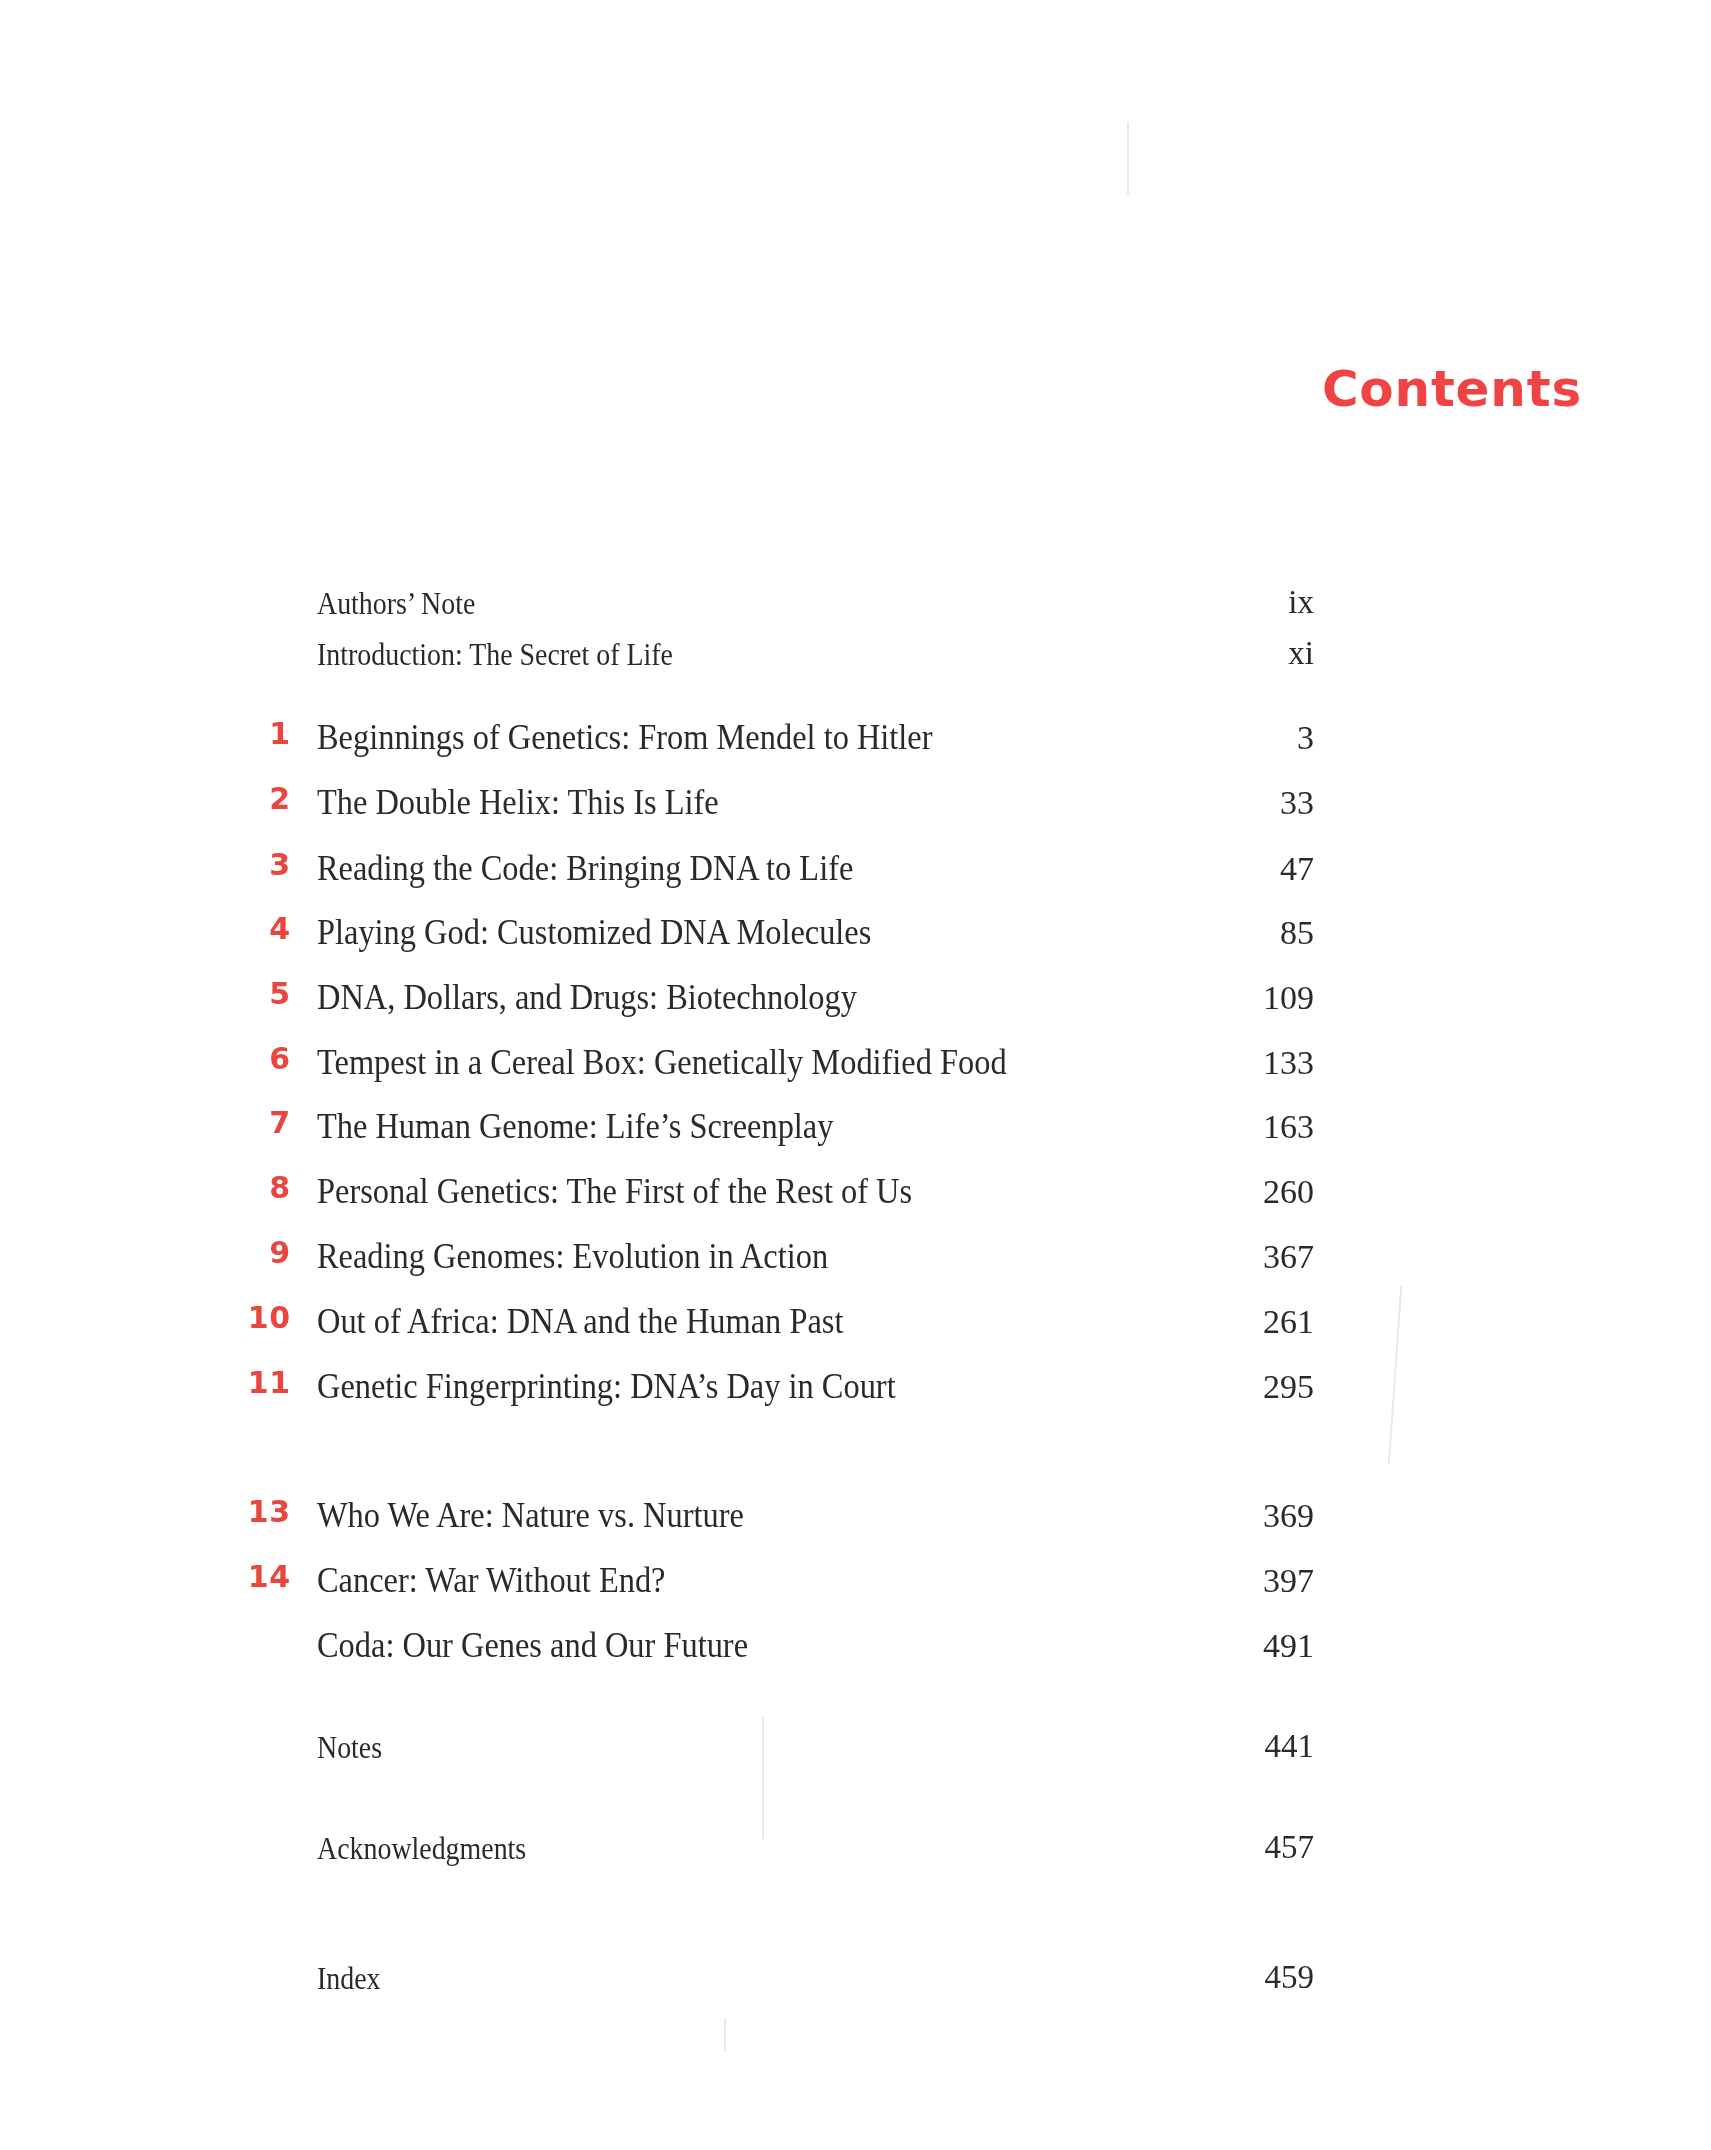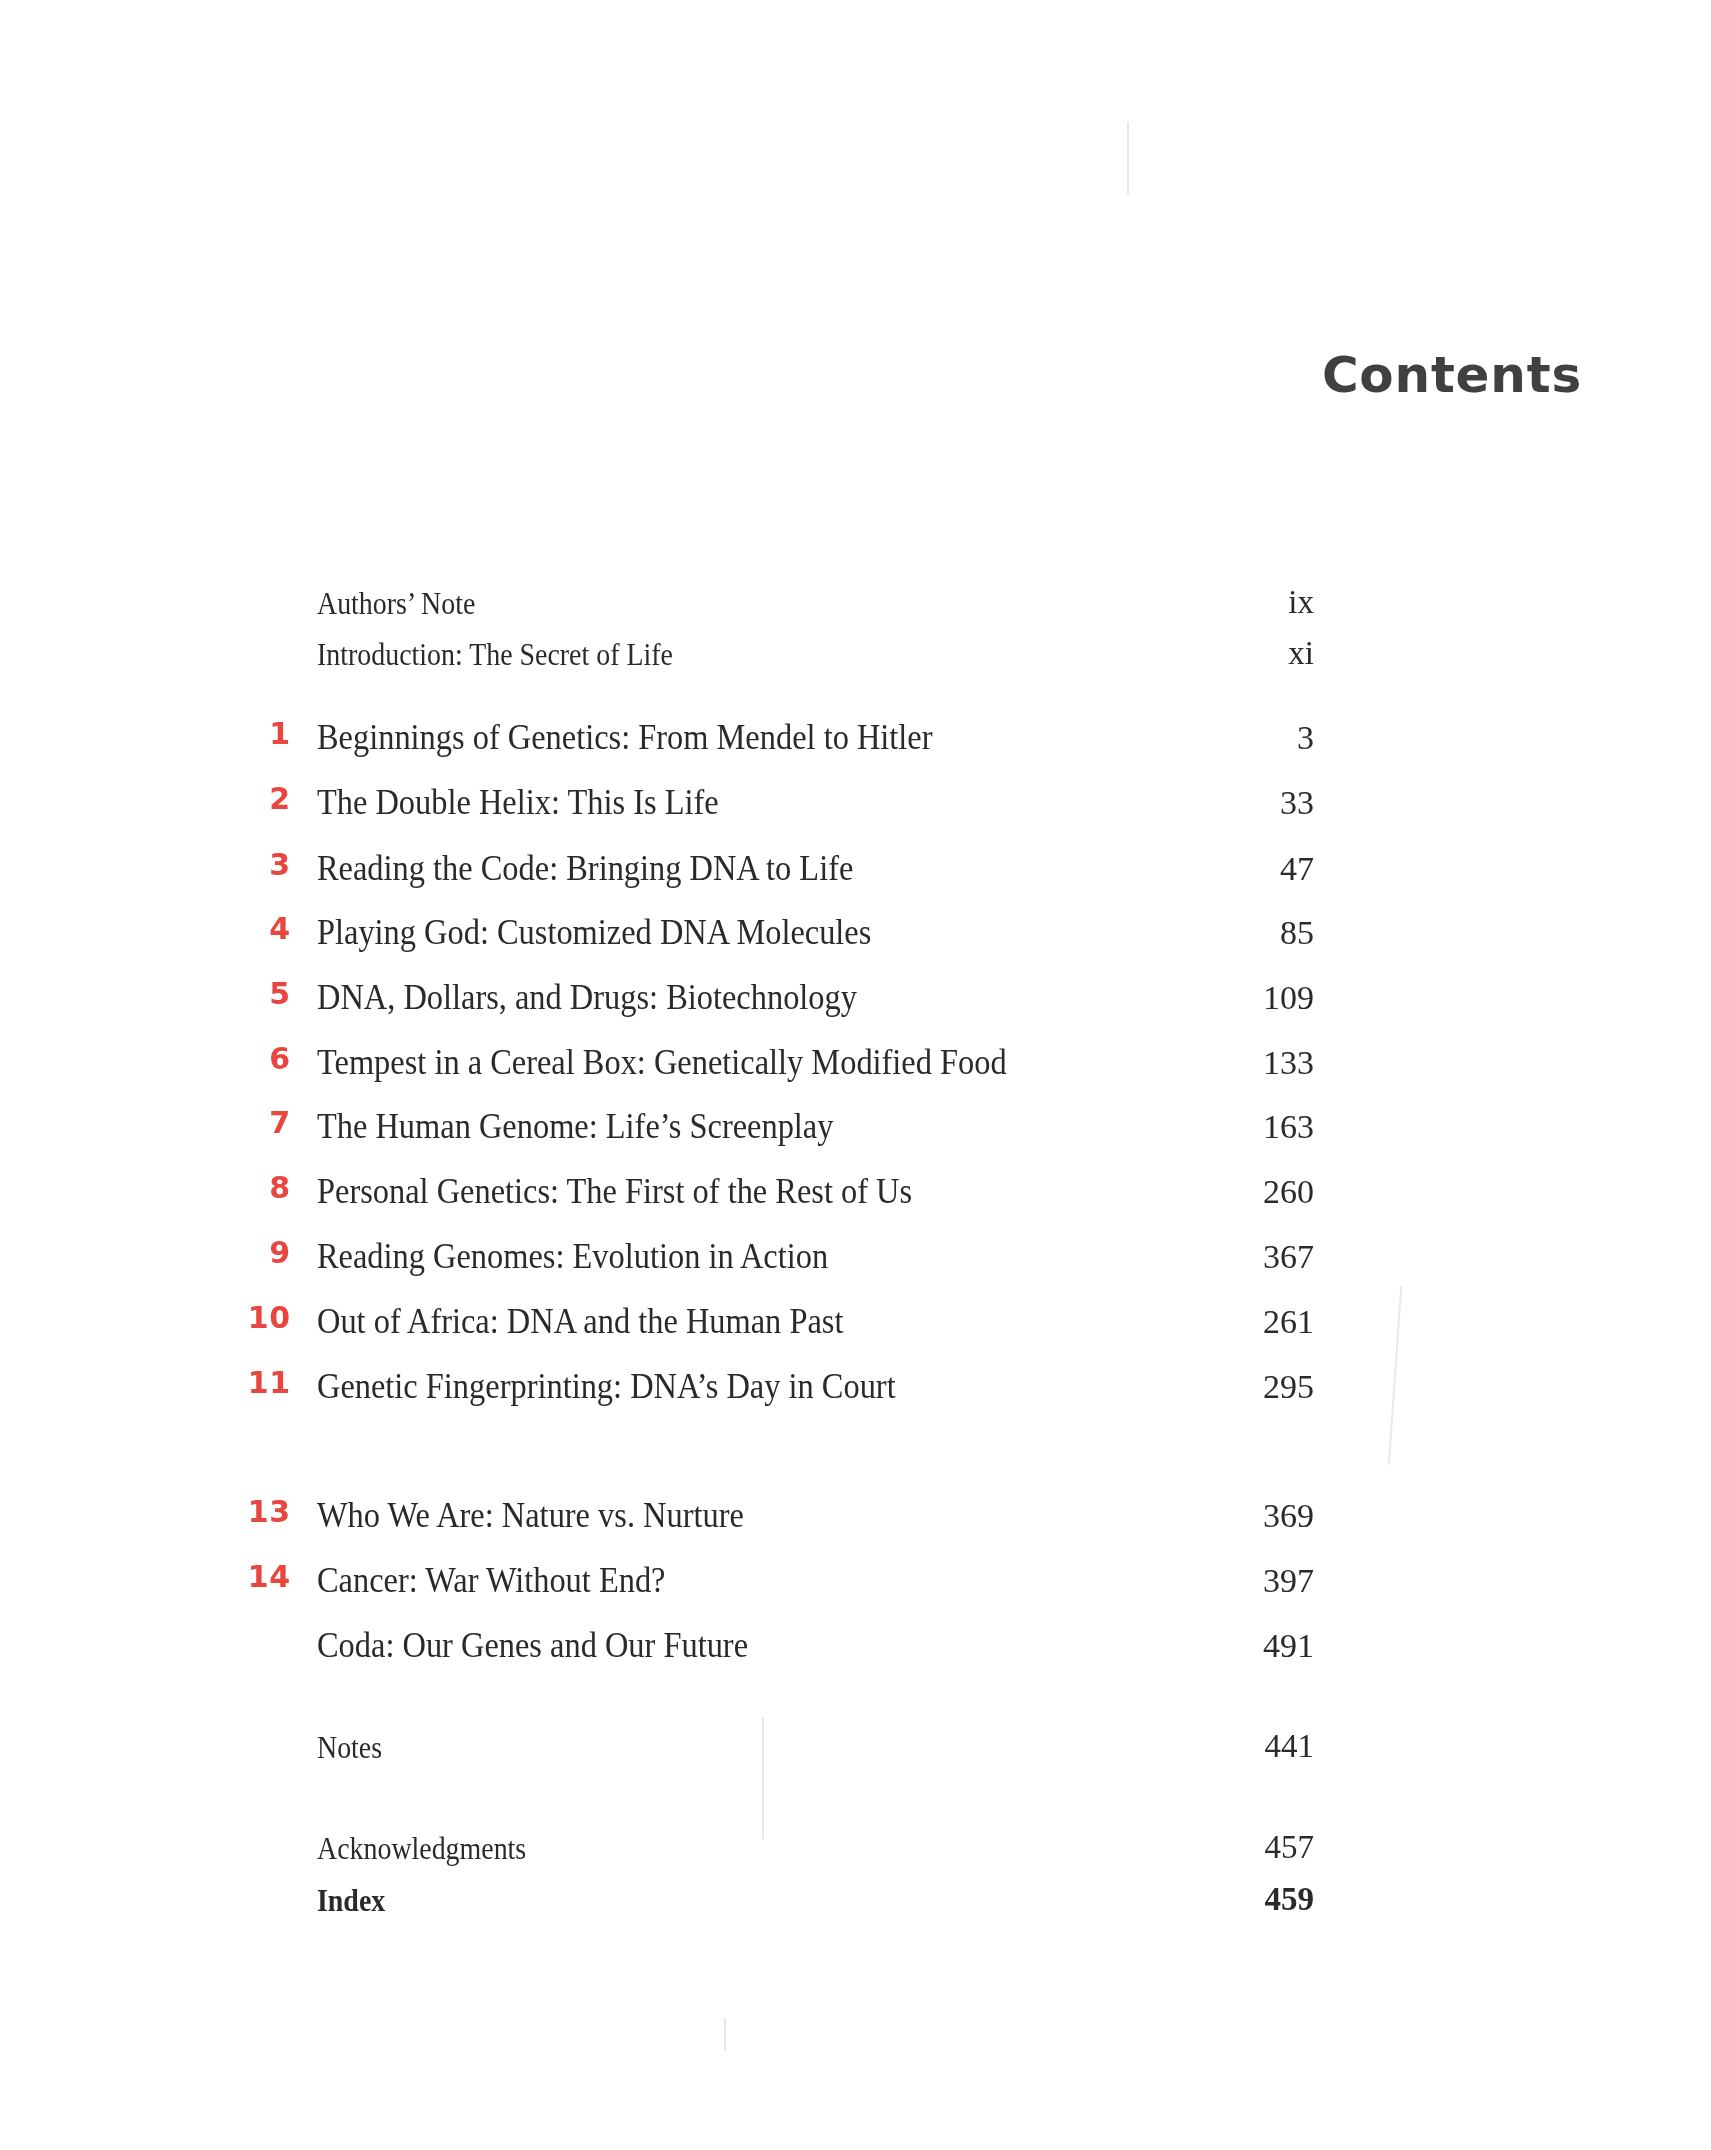--- a/index.html
+++ b/index.html
@@ -11,26 +11,26 @@
     width: 1711px;
     height: 2151px;
     position: relative;
     overflow: hidden;
     font-family: "Liberation Serif", "DejaVu Serif", serif;
     color: #2a2a2a;
   }
   .page-title {
     position: absolute;
     right: 129px;
-    top: 350px;
+    top: 364px;
     font-family: "DejaVu Sans", "Liberation Sans", sans-serif;
     font-weight: bold;
     font-size: 50px;
     letter-spacing: 0.8px;
-    color: #404040;
+    color: #ef4444;
     line-height: 1;
   }
   .toc {
     position: absolute;
     left: 0;
     top: 0;
     width: 1711px;
     height: 1664px;
   }
   .row {
@@ -168,21 +168,21 @@
   </div>
 
   <div class="row small" style="top:1714px;">
     <span class="title">Notes</span>
     <span class="page">441</span>
   </div>
   <div class="row small" style="top:1815px;">
     <span class="title">Acknowledgments</span>
     <span class="page">457</span>
   </div>
-  <div class="row small" style="top:1867px;font-weight:bold;">
+  <div class="row small" style="top:1945px;">
     <span class="title">Index</span>
     <span class="page">459</span>
   </div>
 </div>
 
 <div class="scan-mark" style="left:1127px; top:122px; height:73px;"></div>
 <div class="scan-mark" style="left:762px; top:1717px; height:122px;"></div>
 <div class="scan-mark" style="left:1394px; top:1286px; height:179px; transform:rotate(4deg);"></div>
 <div class="scan-mark" style="left:724px; top:2018px; height:33px;"></div>
 

